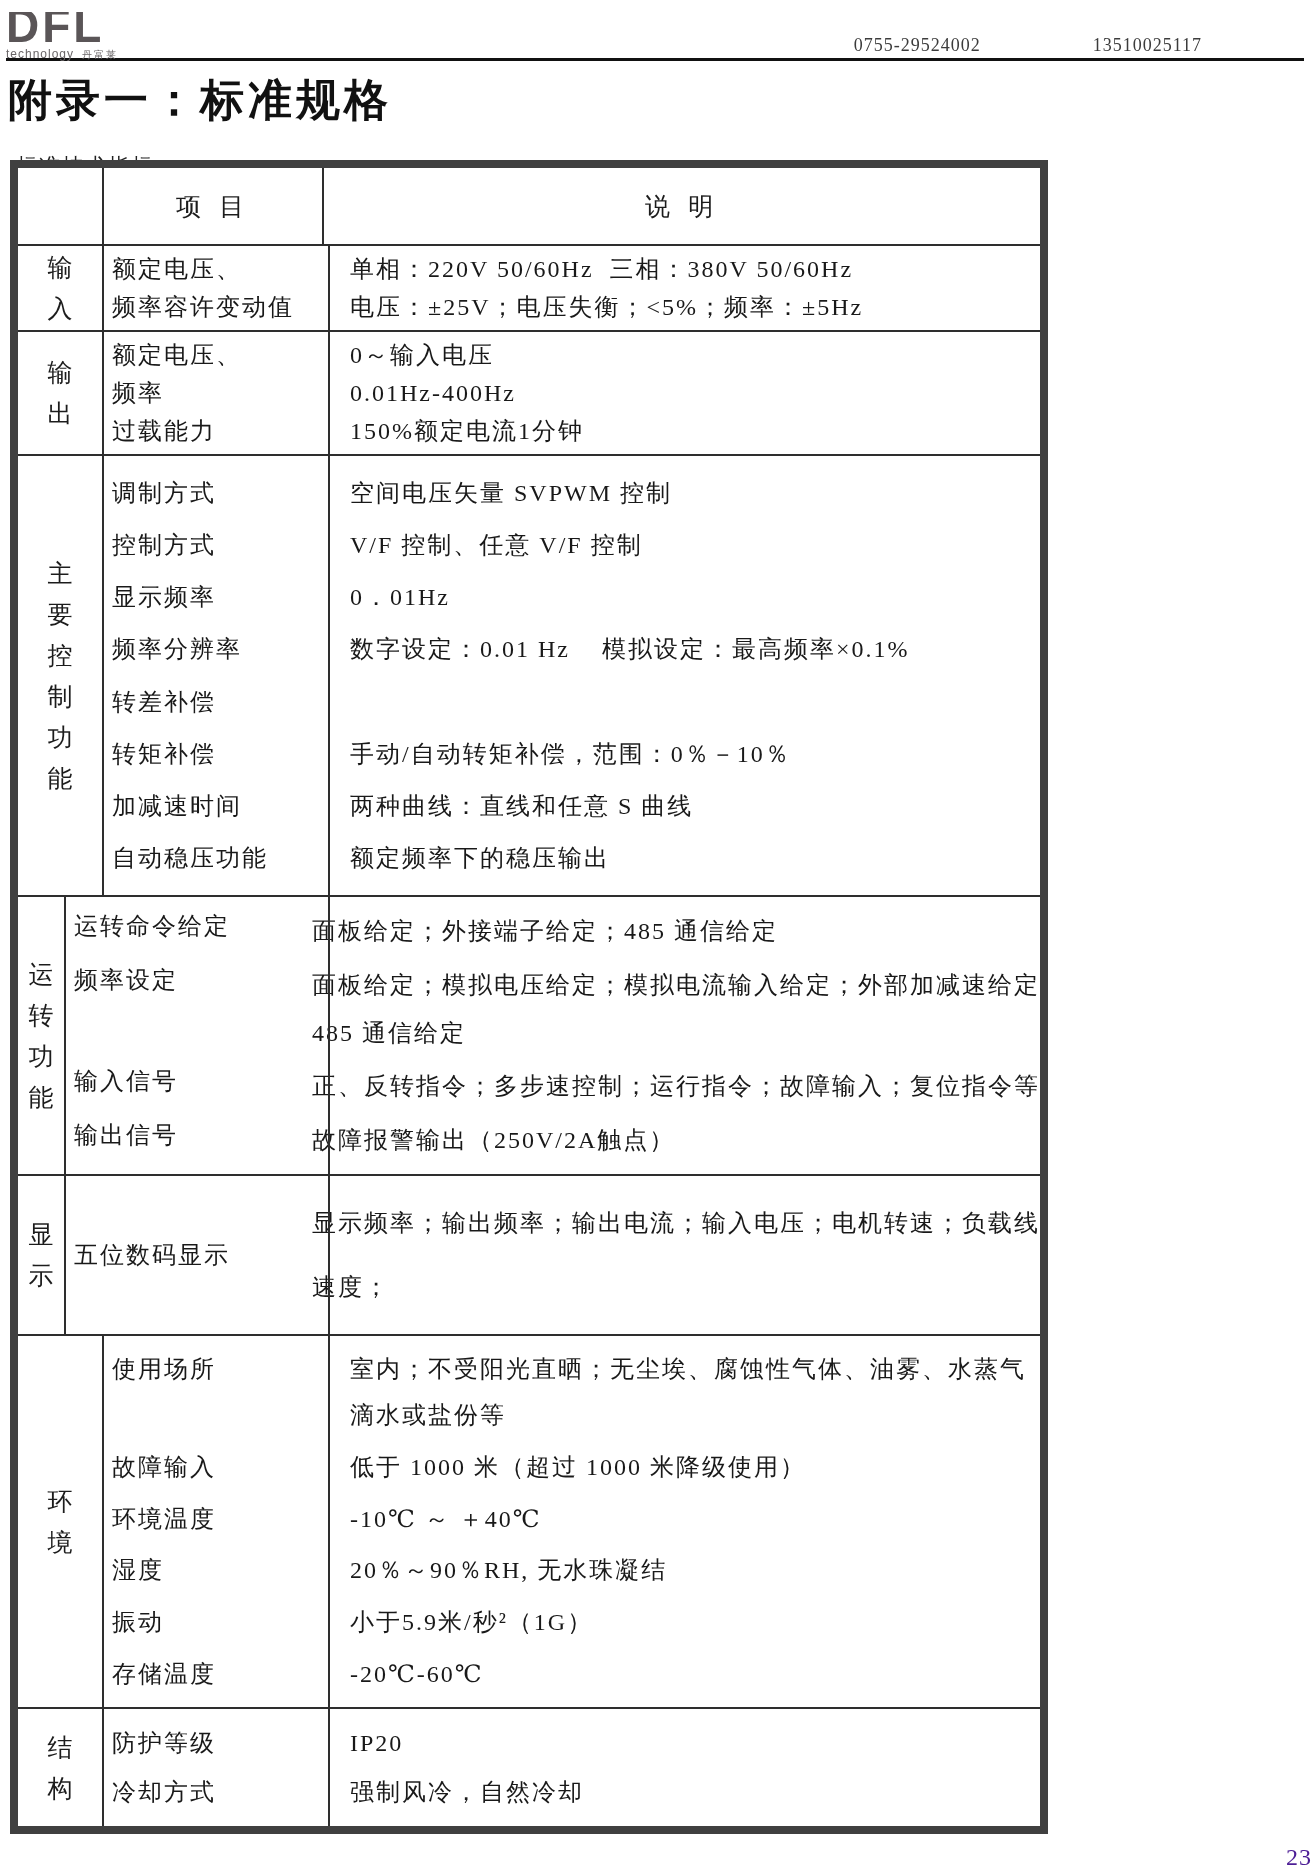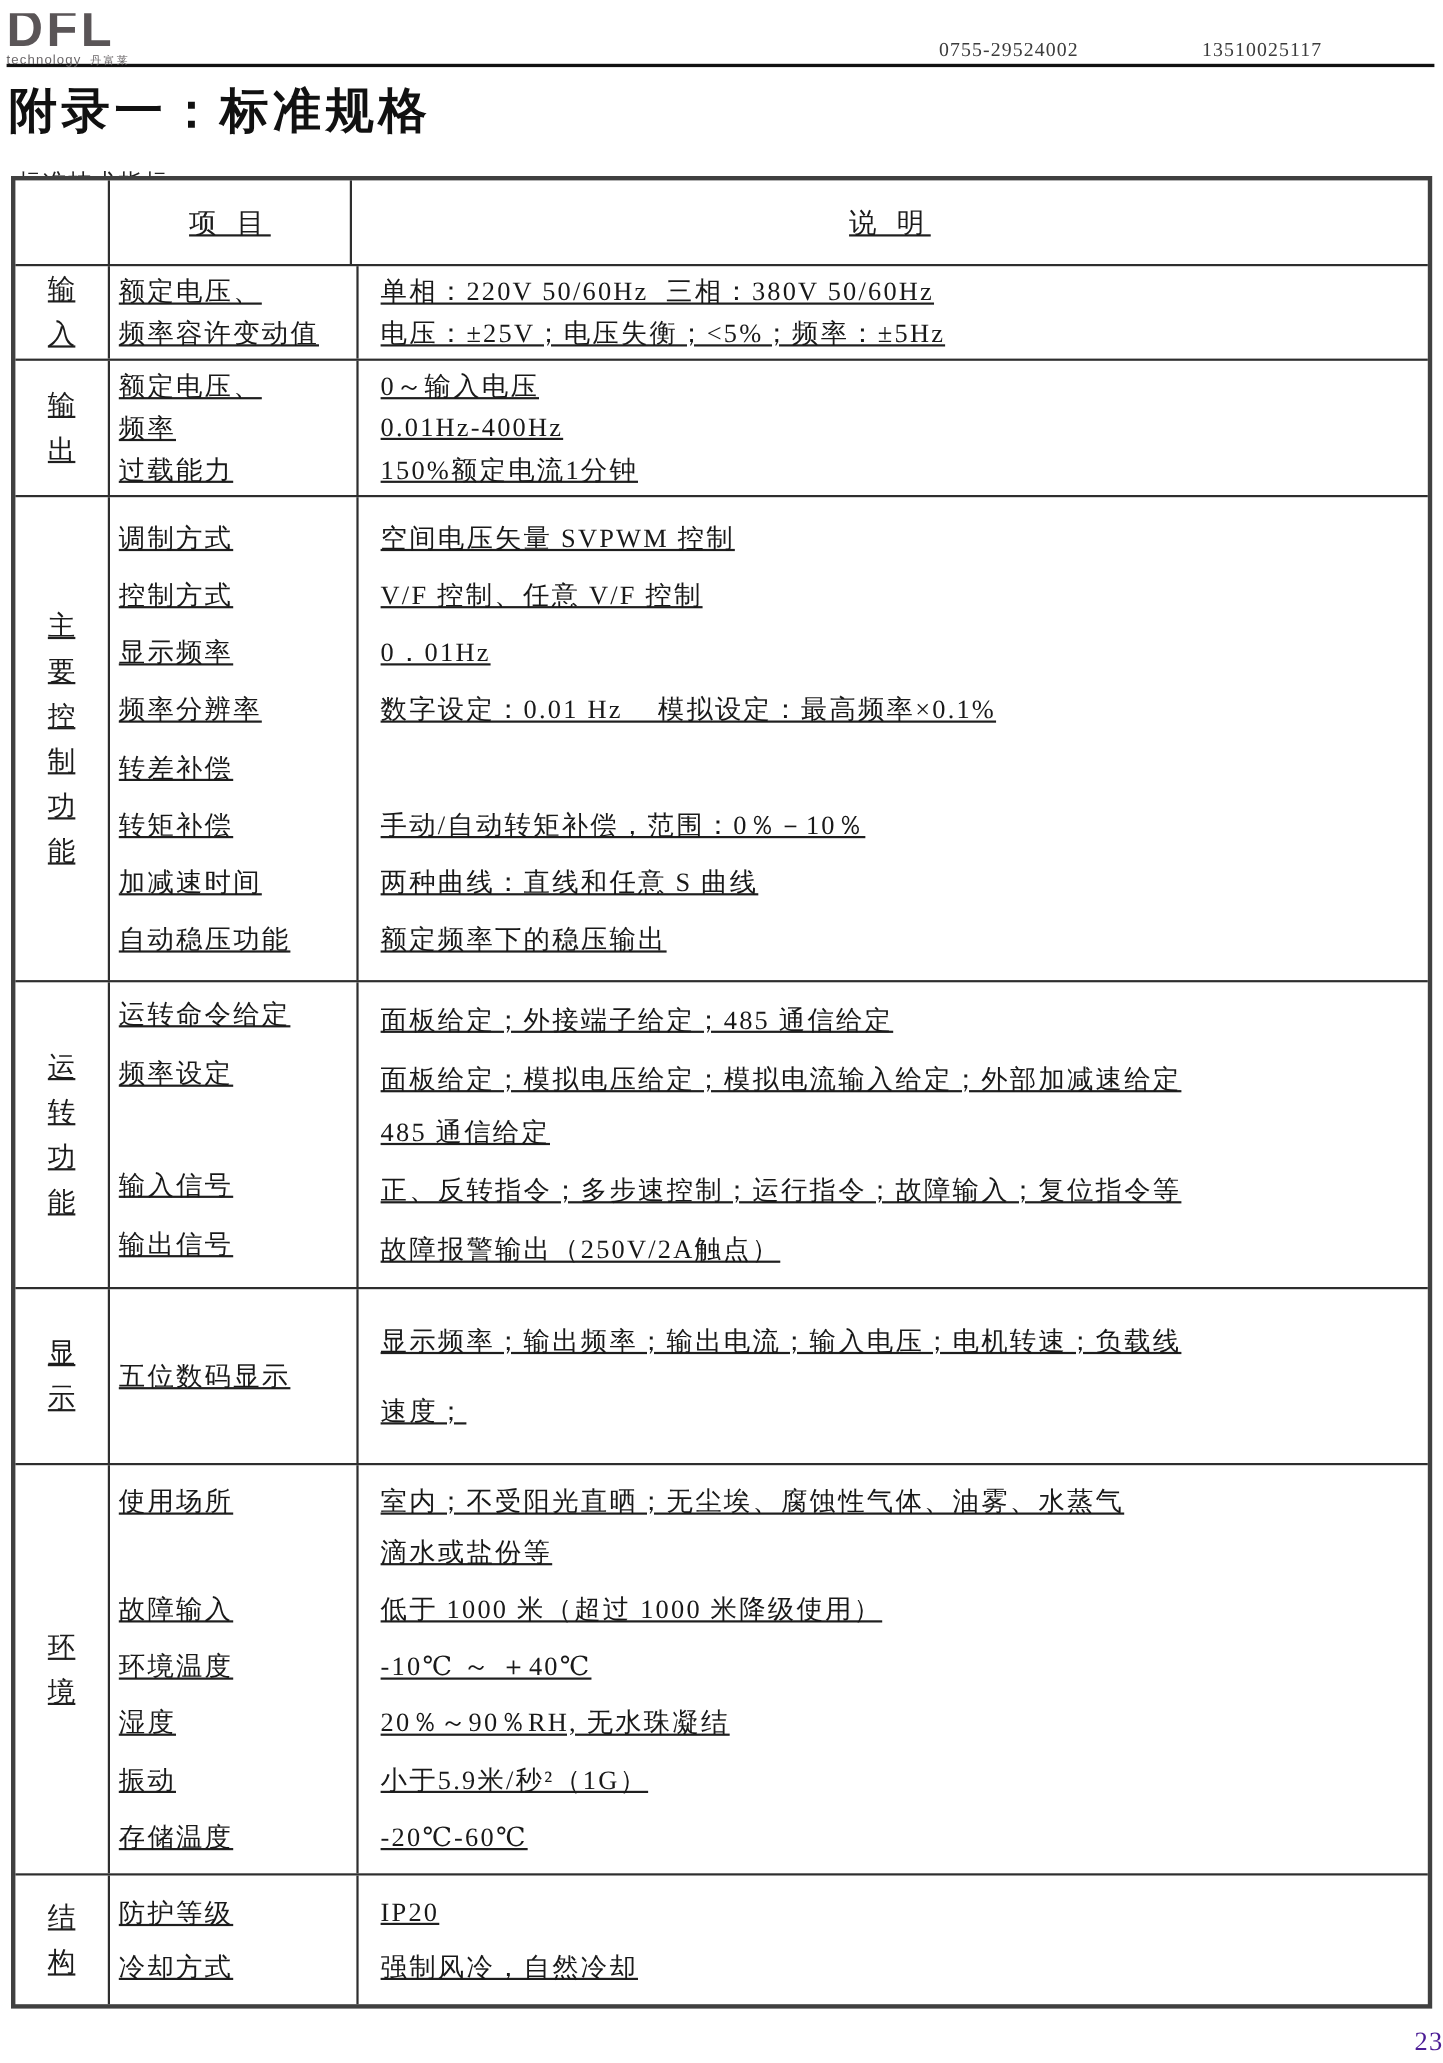--- a/index.html
+++ b/index.html
@@ -25,22 +25,22 @@
   .phone { font-size:18px; color:#3c3c3c; letter-spacing:1px; }
   .header-rule { height:3px; background:#111; margin:0 8px 0 6px; }
 
   
   .doc-title { font-size:44px; font-weight:700; letter-spacing:4px; color:#111;
     margin:10px 0 0 8px; }
   .doc-subtitle { font-size:21px; letter-spacing:2px; color:#222; margin:22px 0 0 16px; }
 
   
   .spec-table {
-    position:absolute; left:10px; top:148px; width:1292px;
-    border:4px solid #404040; background:#fff;text-decoration:underline;
+    position:absolute; left:10px; top:148px; width:1038px;
+    border:8px solid #404040; background:#fff;
   }
   .header-row { display:flex; height:78px; border-bottom:2px solid #2e2e2e; }
   .h-cat  { width:86px; border-right:2px solid #2e2e2e; }
   .h-item { width:220px; border-right:2px solid #2e2e2e;
             display:flex; align-items:center; justify-content:center; }
   .h-desc { flex:1; display:flex; align-items:center; justify-content:center; }
   .h-item, .h-desc { font-size:25px; letter-spacing:6px; color:#1c1c1c; }
 
   .trow { position:relative; display:flex; border-bottom:2px solid #2e2e2e; }
   .trow:last-child { border-bottom:none; }

